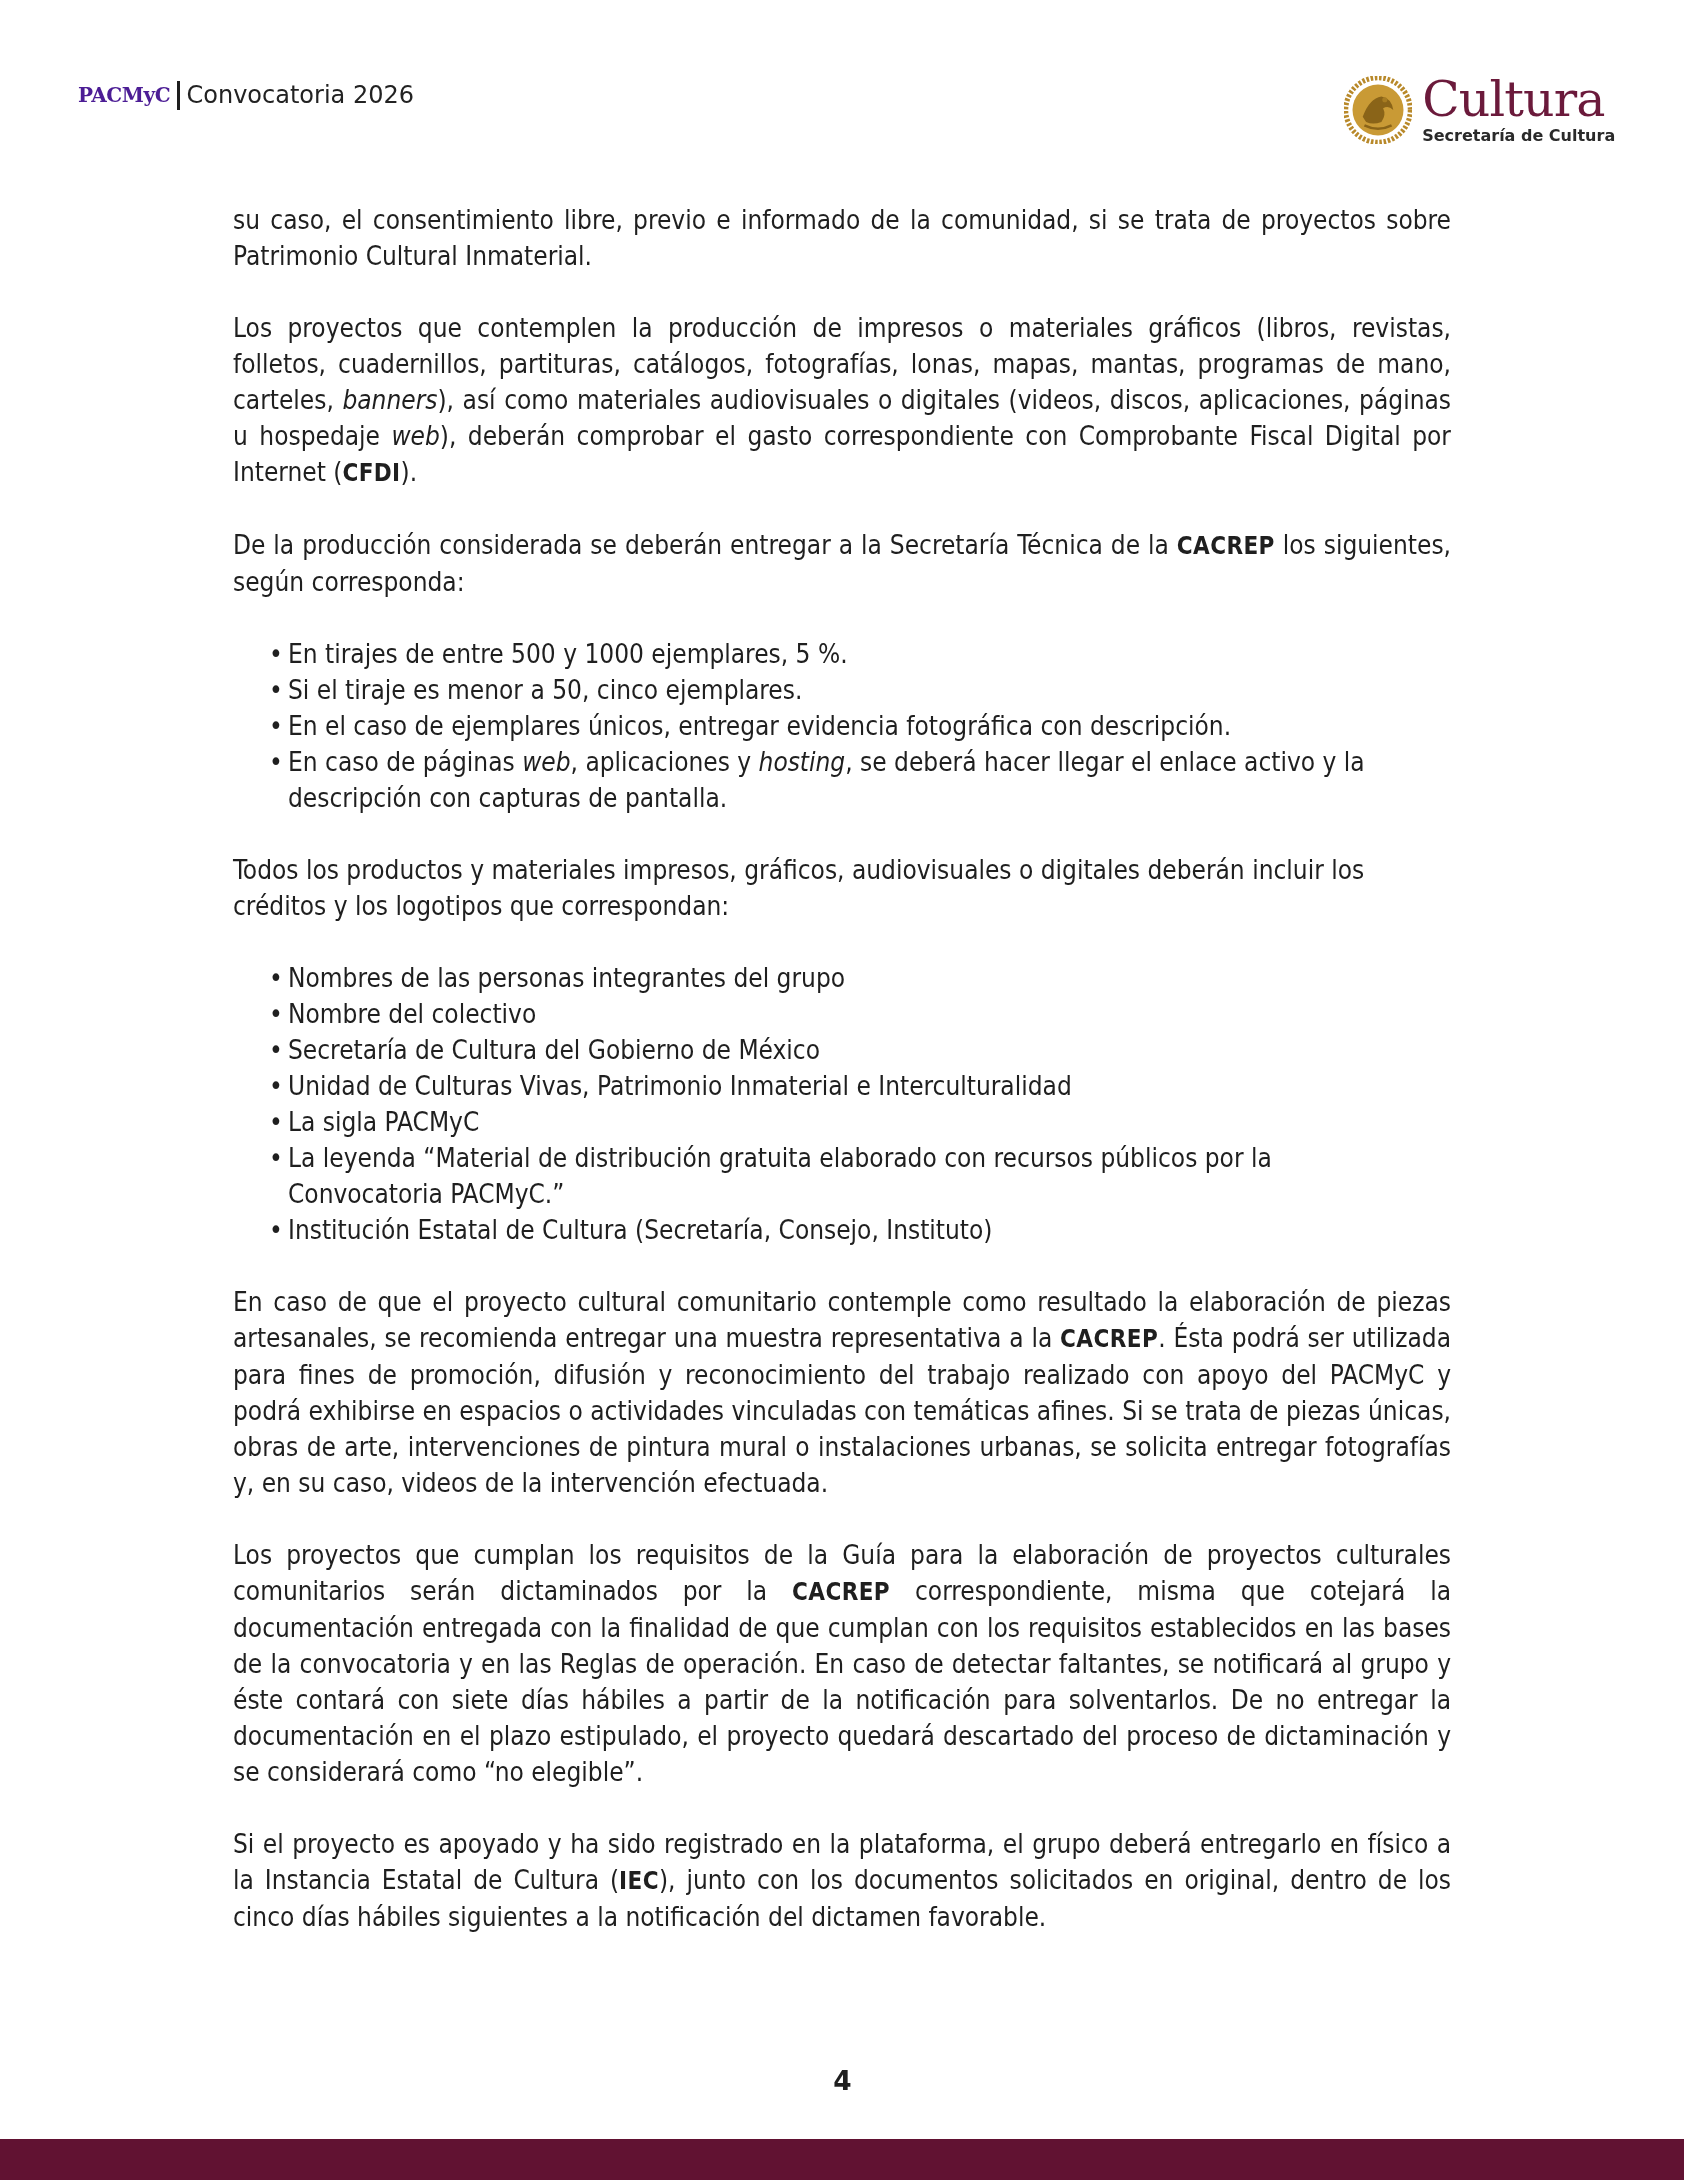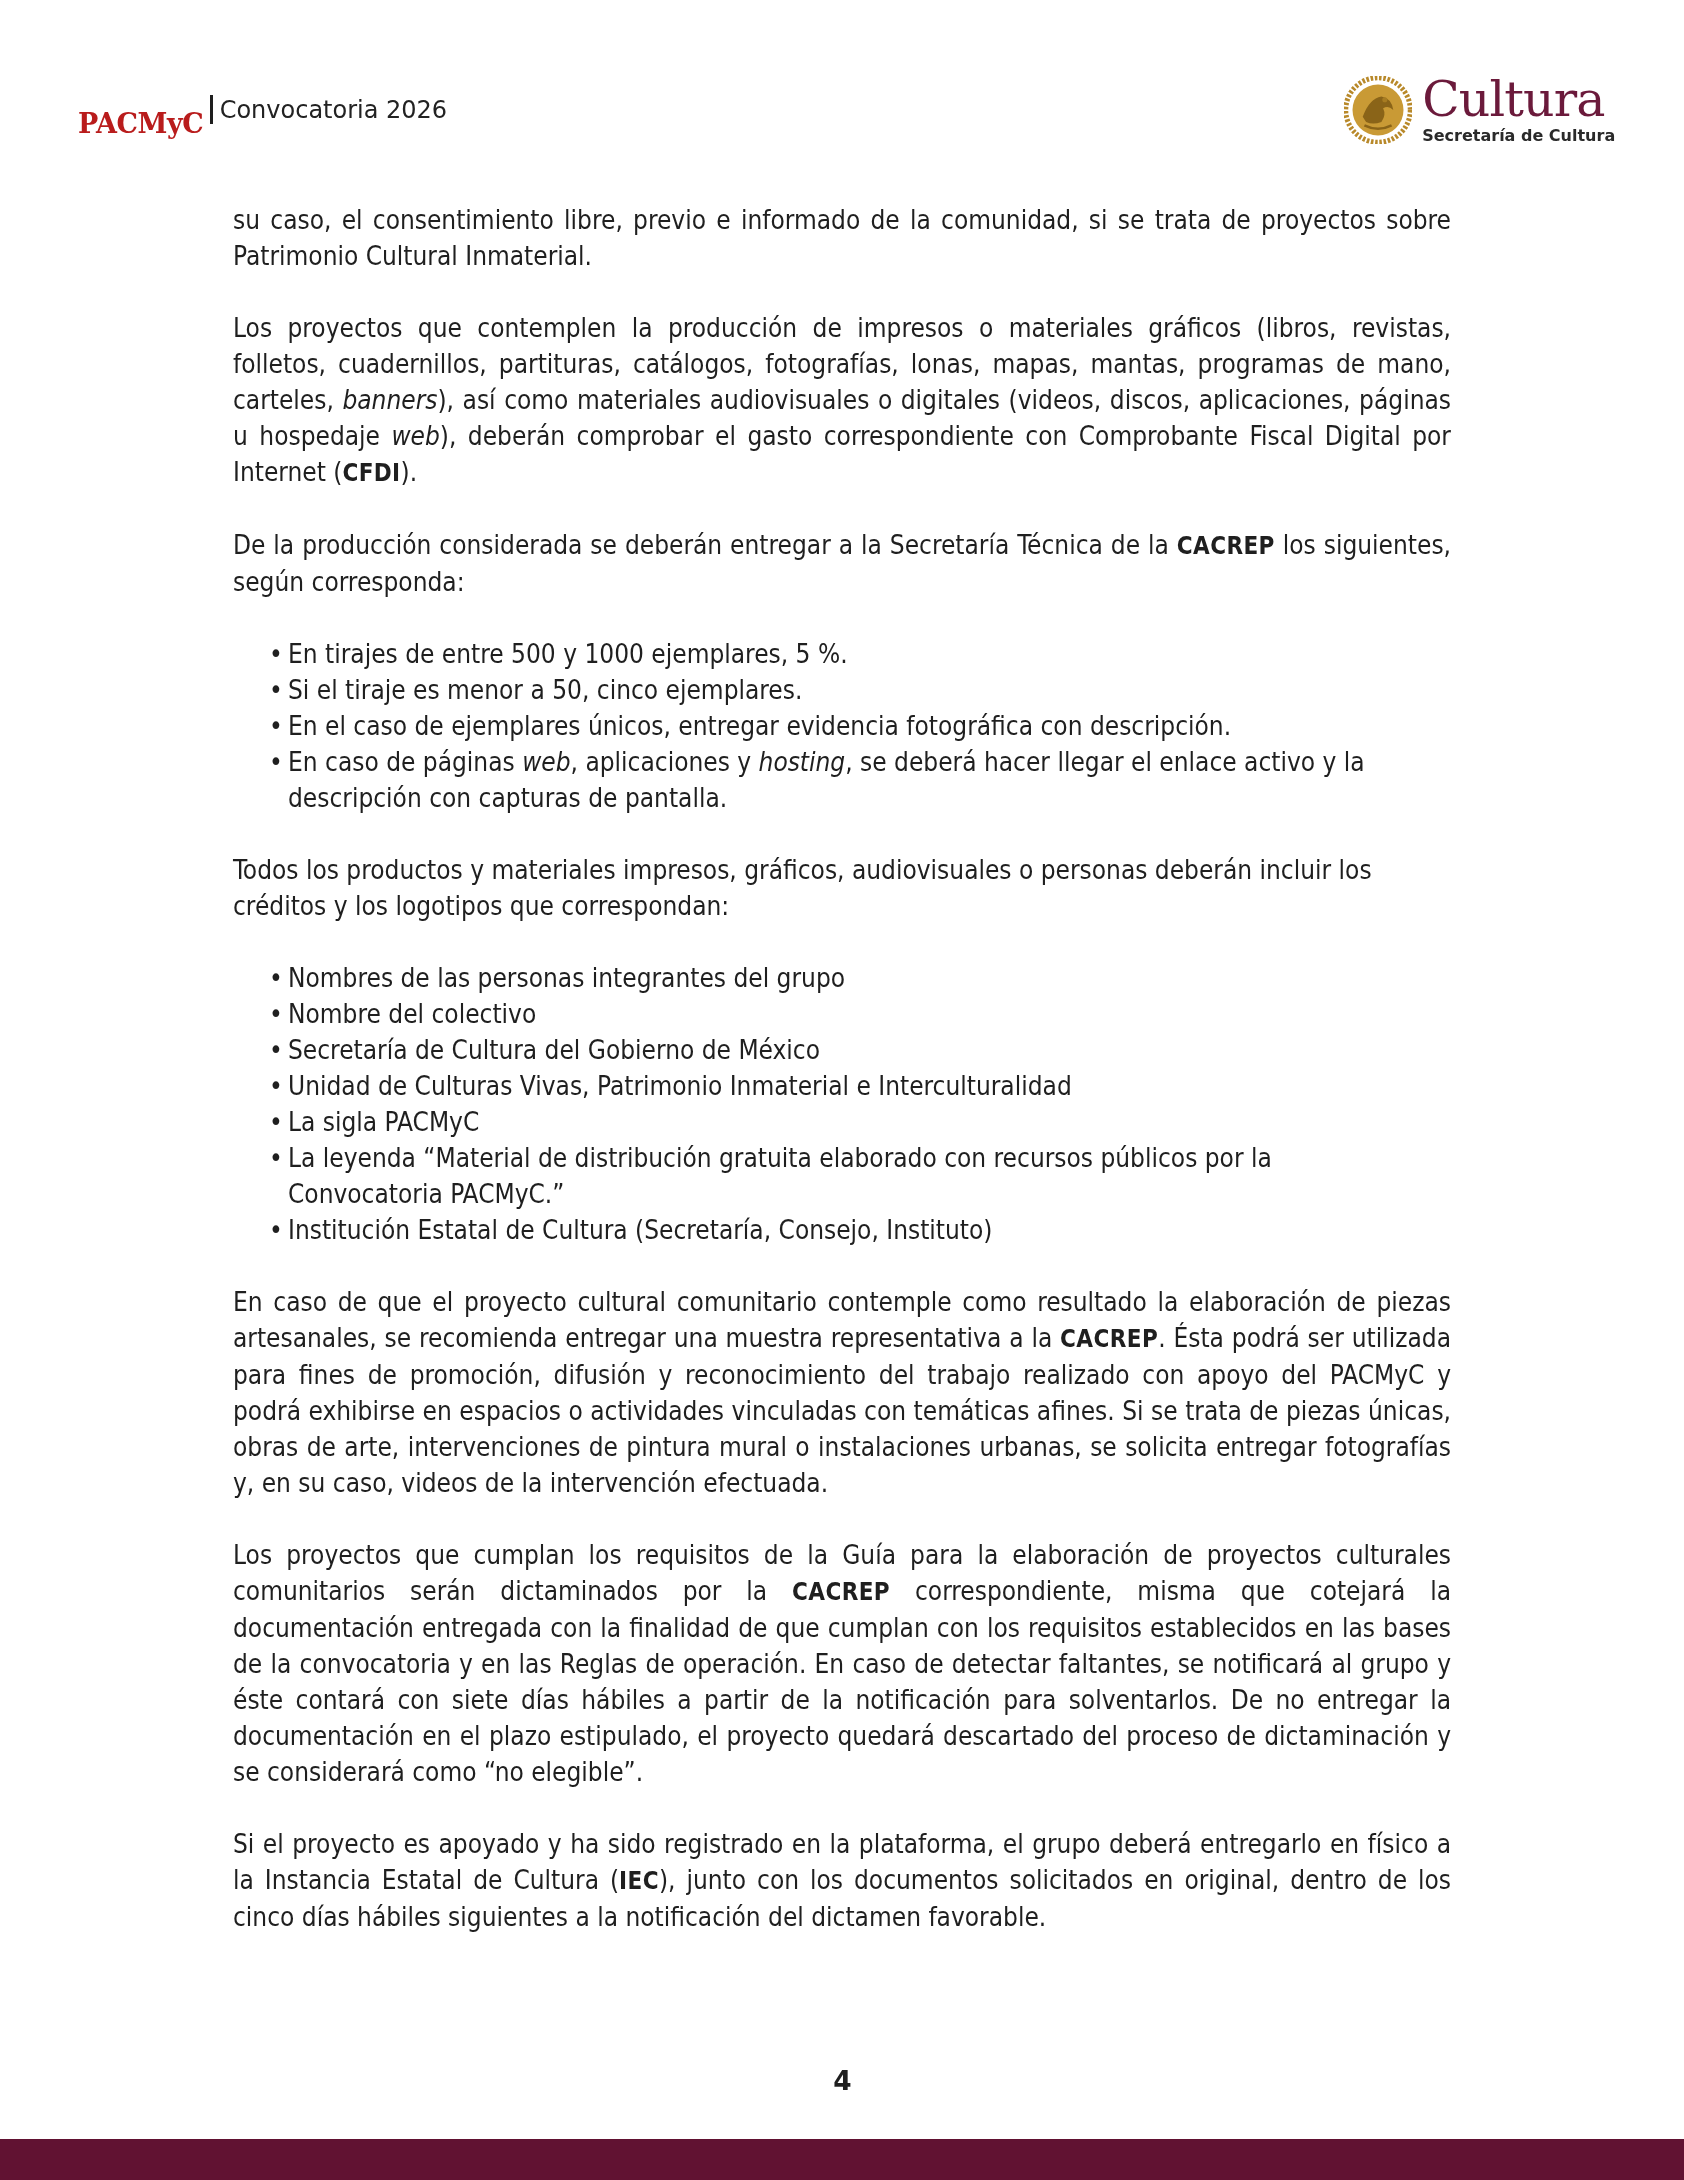--- a/index.html
+++ b/index.html
@@ -1,19 +1,19 @@
 <!DOCTYPE html>
 <html style="font-size:13.6px"><head>
 <meta charset="utf-8">
 <style>
   html, body { margin: 0; padding: 0; background: #ffffff; }
   body { width: 1685px; height: 2181px; position: relative; overflow: hidden; font-family: "Liberation Sans", sans-serif; color: #1f1f1f; }
 
   .header-left { position: absolute; left: 78px; top: 78px; font-size: 26.4px; line-height: 34px; display: flex; align-items: center; }
-  .brand { font-family: "DejaVu Serif", serif; font-weight: bold; font-size: 27px; color: #b91c1c; letter-spacing: -0.4px; margin-top: 29px; }
+  .brand { font-family: "DejaVu Serif", serif; font-weight: bold; font-size: 20px; color: #4c1d95; letter-spacing: -0.4px; }
   .sep { display: inline-block; width: 2.6px; height: 29px; background: #1e1e1e; margin: 0 6.8px 0 6.8px; }
   .conv { font-family: "DejaVu Sans", sans-serif; font-size: 24px; color: #222; }
 
   .logo { position: absolute; left: 1344px; top: 75px; display: flex; align-items: center; }
   .seal { width: 68px; height: 68px; }
   .logo-text { margin-left: 10.2px; display: flex; flex-direction: column; }
   .logo-title { font-family: "DejaVu Serif", serif; font-weight: normal; font-size: 49px; line-height: 49px; color: #6b1a3b; letter-spacing: -0.9px; }
   .logo-sub { font-family: "DejaVu Sans", sans-serif; font-weight: bold; font-size: 16px; color: #2a2a2a; margin-top: 1.7px; }
 
   .content { position: absolute; left: 233px; top: 202px; width: 1218px; font-family: "DejaVu Sans Condensed", "DejaVu Sans", sans-serif; font-size: 26px; line-height: 36px; color: #1f1f1f; }
@@ -61,21 +61,21 @@
     <span>De la producción considerada se deberán entregar a la Secretaría Técnica de la </span><span class="sc">CACREP</span><span> los siguientes, según corresponda:</span>
   </p>
 
   <ul class="bullets">
     <li>En tirajes de entre 500 y 1000 ejemplares, 5 %.</li>
     <li>Si el tiraje es menor a 50, cinco ejemplares.</li>
     <li>En el caso de ejemplares únicos, entregar evidencia fotográfica con descripción.</li>
     <li style="width:1099px;"><span>En caso de páginas </span><em>web</em><span>, aplicaciones y </span><em>hosting</em><span>, se deberá hacer llegar el enlace activo y la descripción con capturas de pantalla.</span></li>
   </ul>
 
-  <p class="nojust">Todos los productos y materiales impresos, gráficos, audiovisuales o personas deberán incluir los créditos y los logotipos que correspondan:</p>
+  <p class="nojust">Todos los productos y materiales impresos, gráficos, audiovisuales o digitales deberán incluir los créditos y los logotipos que correspondan:</p>
 
   <ul class="bullets">
     <li>Nombres de las personas integrantes del grupo</li>
     <li>Nombre del colectivo</li>
     <li>Secretaría de Cultura del Gobierno de México</li>
     <li>Unidad de Culturas Vivas, Patrimonio Inmaterial e Interculturalidad</li>
     <li>La sigla PACMyC</li>
     <li style="width:1031px;">La leyenda “Material de distribución gratuita elaborado con recursos públicos por la Convocatoria PACMyC.”</li>
     <li>Institución Estatal de Cultura (Secretaría, Consejo, Instituto)</li>
   </ul>

